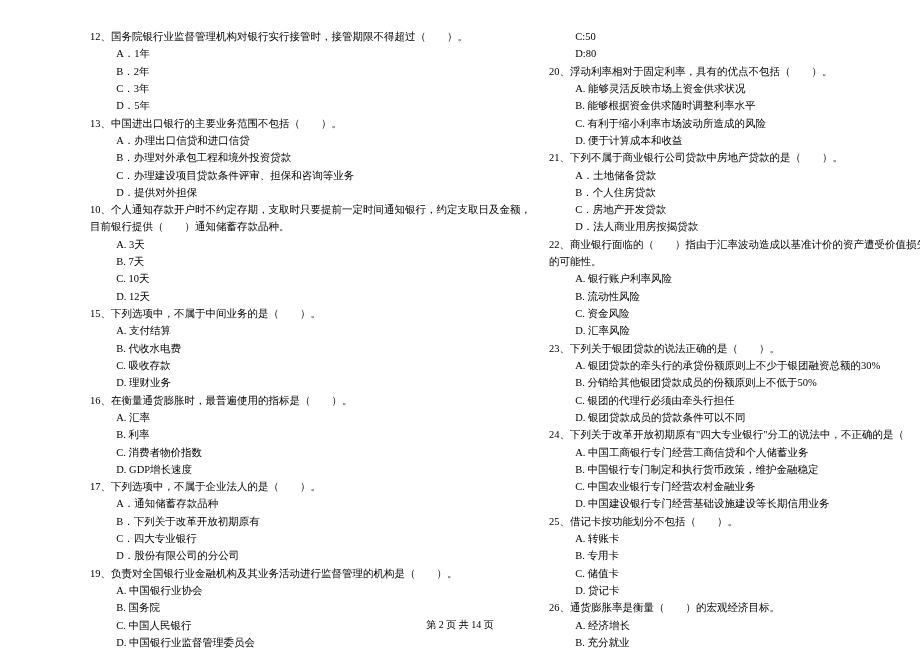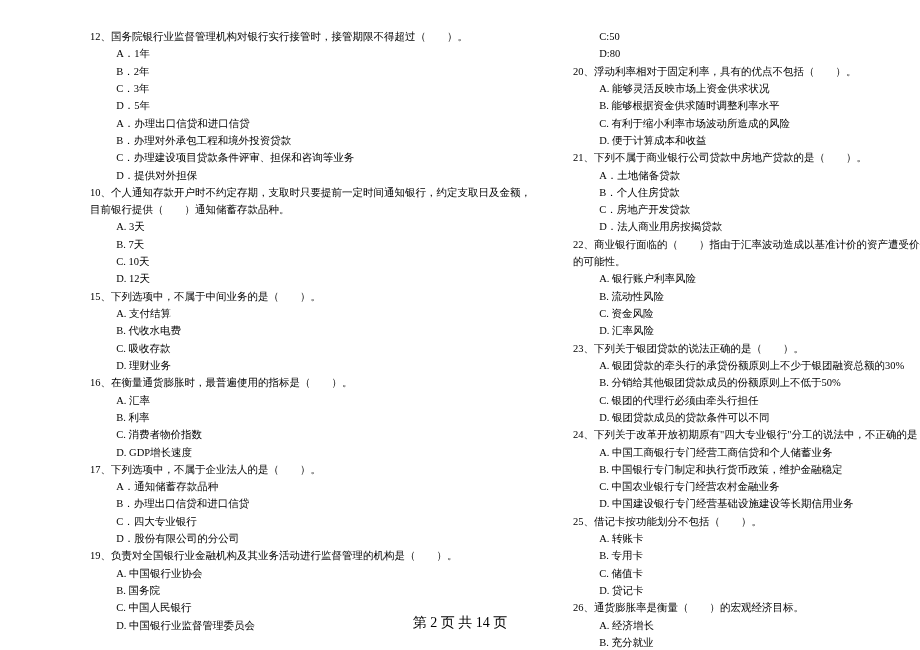--- a/index.html
+++ b/index.html
@@ -9,47 +9,48 @@
       background: #fff;
       font-family: "SimSun", "宋体", serif;
       font-size: 10.5px;
       color: #000;
       position: relative;
       overflow: hidden;
     }
     .page {
       display: flex;
       padding: 28px 40px 0 90px;
-      gap: 42px;
+      gap: 18px;
     }
     .column {
       flex: 1;
       line-height: 1.65;
     }
     .q-line { white-space: nowrap; }
     .opt { padding-left: 2.5em; white-space: nowrap; }
     .footer {
       position: absolute;
       bottom: 18px;
       left: 0;
       width: 100%;
       text-align: center;
-      font-size: 14px;
+      font-size: 10px;
     }
   </style>
 </head>
 <body>
 
 <div class="page">
   <div class="column">
     <div class="q-line">12、国务院银行业监督管理机构对银行实行接管时，接管期限不得超过（　　）。</div>
     <div class="opt">A．1年</div>
     <div class="opt">B．2年</div>
     <div class="opt">C．3年</div>
     <div class="opt">D．5年</div>
+    <div class="q-line">13、中国进出口银行的主要业务范围不包括（　　）。</div>
     <div class="opt">A．办理出口信贷和进口信贷</div>
     <div class="opt">B．办理对外承包工程和境外投资贷款</div>
     <div class="opt">C．办理建设项目贷款条件评审、担保和咨询等业务</div>
     <div class="opt">D．提供对外担保</div>
     <div class="q-line">10、个人通知存款开户时不约定存期，支取时只要提前一定时间通知银行，约定支取日及金额，</div>
     <div class="q-line">目前银行提供（　　）通知储蓄存款品种。</div>
     <div class="opt">A. 3天</div>
     <div class="opt">B. 7天</div>
     <div class="opt">C. 10天</div>
     <div class="opt">D. 12天</div>
@@ -58,21 +59,21 @@
     <div class="opt">B. 代收水电费</div>
     <div class="opt">C. 吸收存款</div>
     <div class="opt">D. 理财业务</div>
     <div class="q-line">16、在衡量通货膨胀时，最普遍使用的指标是（　　）。</div>
     <div class="opt">A. 汇率</div>
     <div class="opt">B. 利率</div>
     <div class="opt">C. 消费者物价指数</div>
     <div class="opt">D. GDP增长速度</div>
     <div class="q-line">17、下列选项中，不属于企业法人的是（　　）。</div>
     <div class="opt">A．通知储蓄存款品种</div>
-    <div class="opt">B．办理出口信贷和进口信贷</div>
+    <div class="opt">B．下列关于改革开放初期原有</div>
     <div class="opt">C．四大专业银行</div>
     <div class="opt">D．股份有限公司的分公司</div>
     <div class="q-line">19、负责对全国银行业金融机构及其业务活动进行监督管理的机构是（　　）。</div>
     <div class="opt">A. 中国银行业协会</div>
     <div class="opt">B. 国务院</div>
     <div class="opt">C. 中国人民银行</div>
     <div class="opt">D. 中国银行业监督管理委员会</div>
 
   </div>
 

